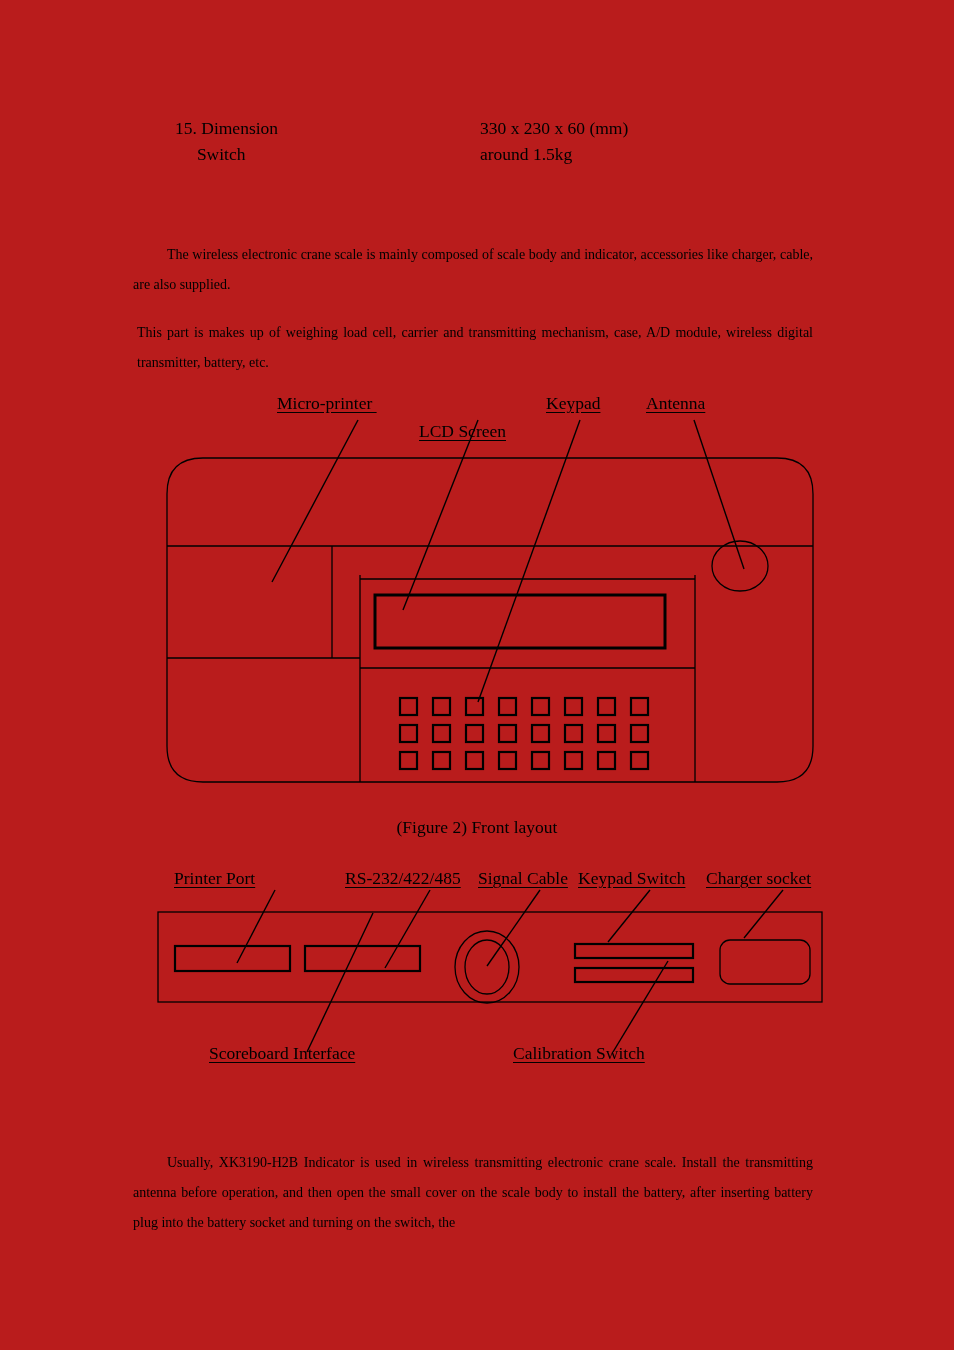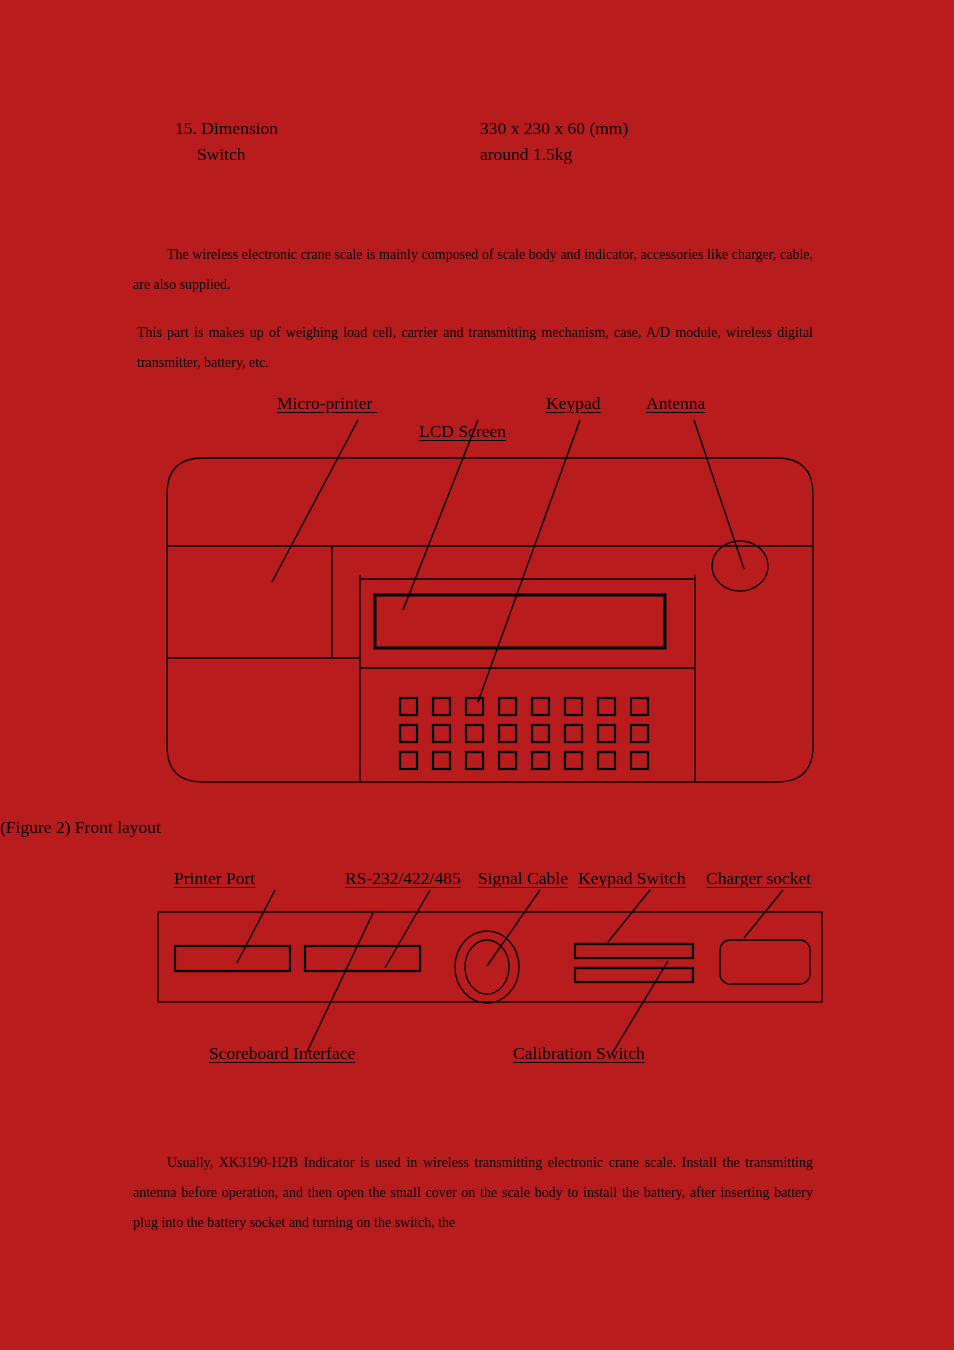--- a/index.html
+++ b/index.html
@@ -69,21 +69,21 @@
     top: 1148px;
     width: 680px;
     text-indent: 34px;
   }
 
   
   .caption {
     position: absolute;
     font-size: 17.5px;
     line-height: 24px;
-    text-align: left;
+    text-align: center;
     width: 954px;
     left: 0;
   }
   .caption.fig2 { top: 815px; }
   .caption.fig3 { top: 1092px; }
 
   
   .dlabel {
     position: absolute;
     font-size: 17.5px;

